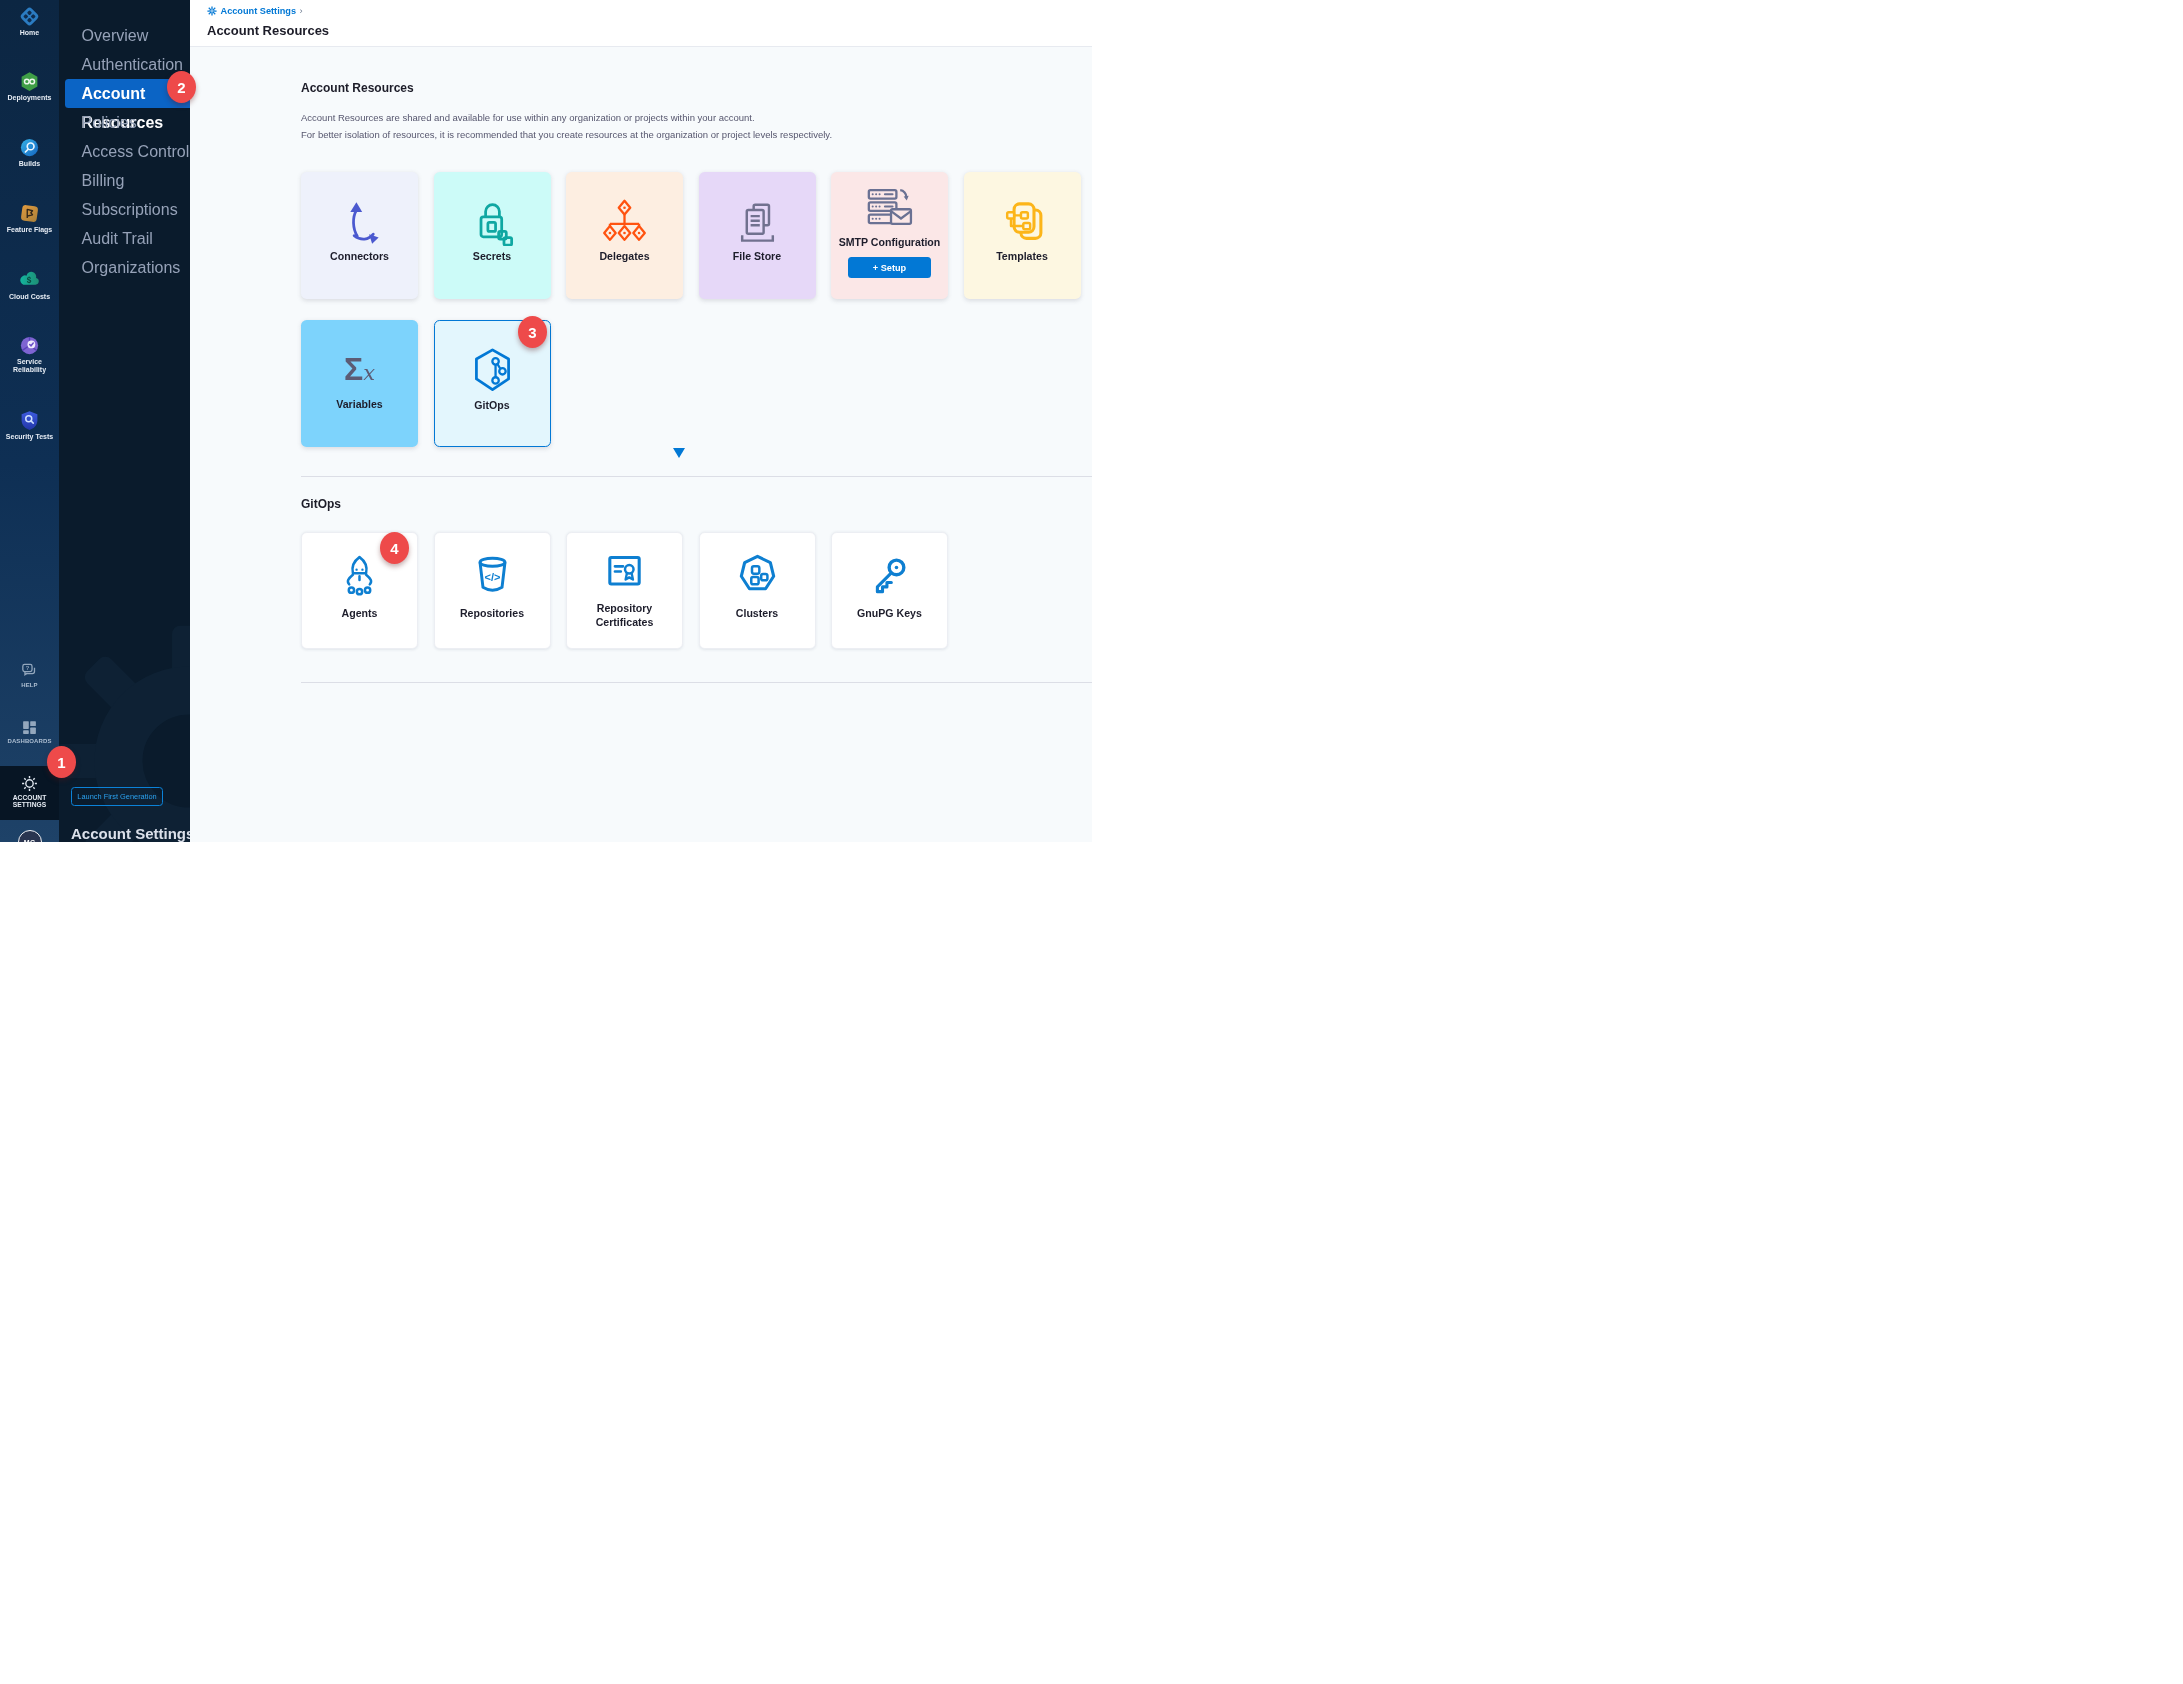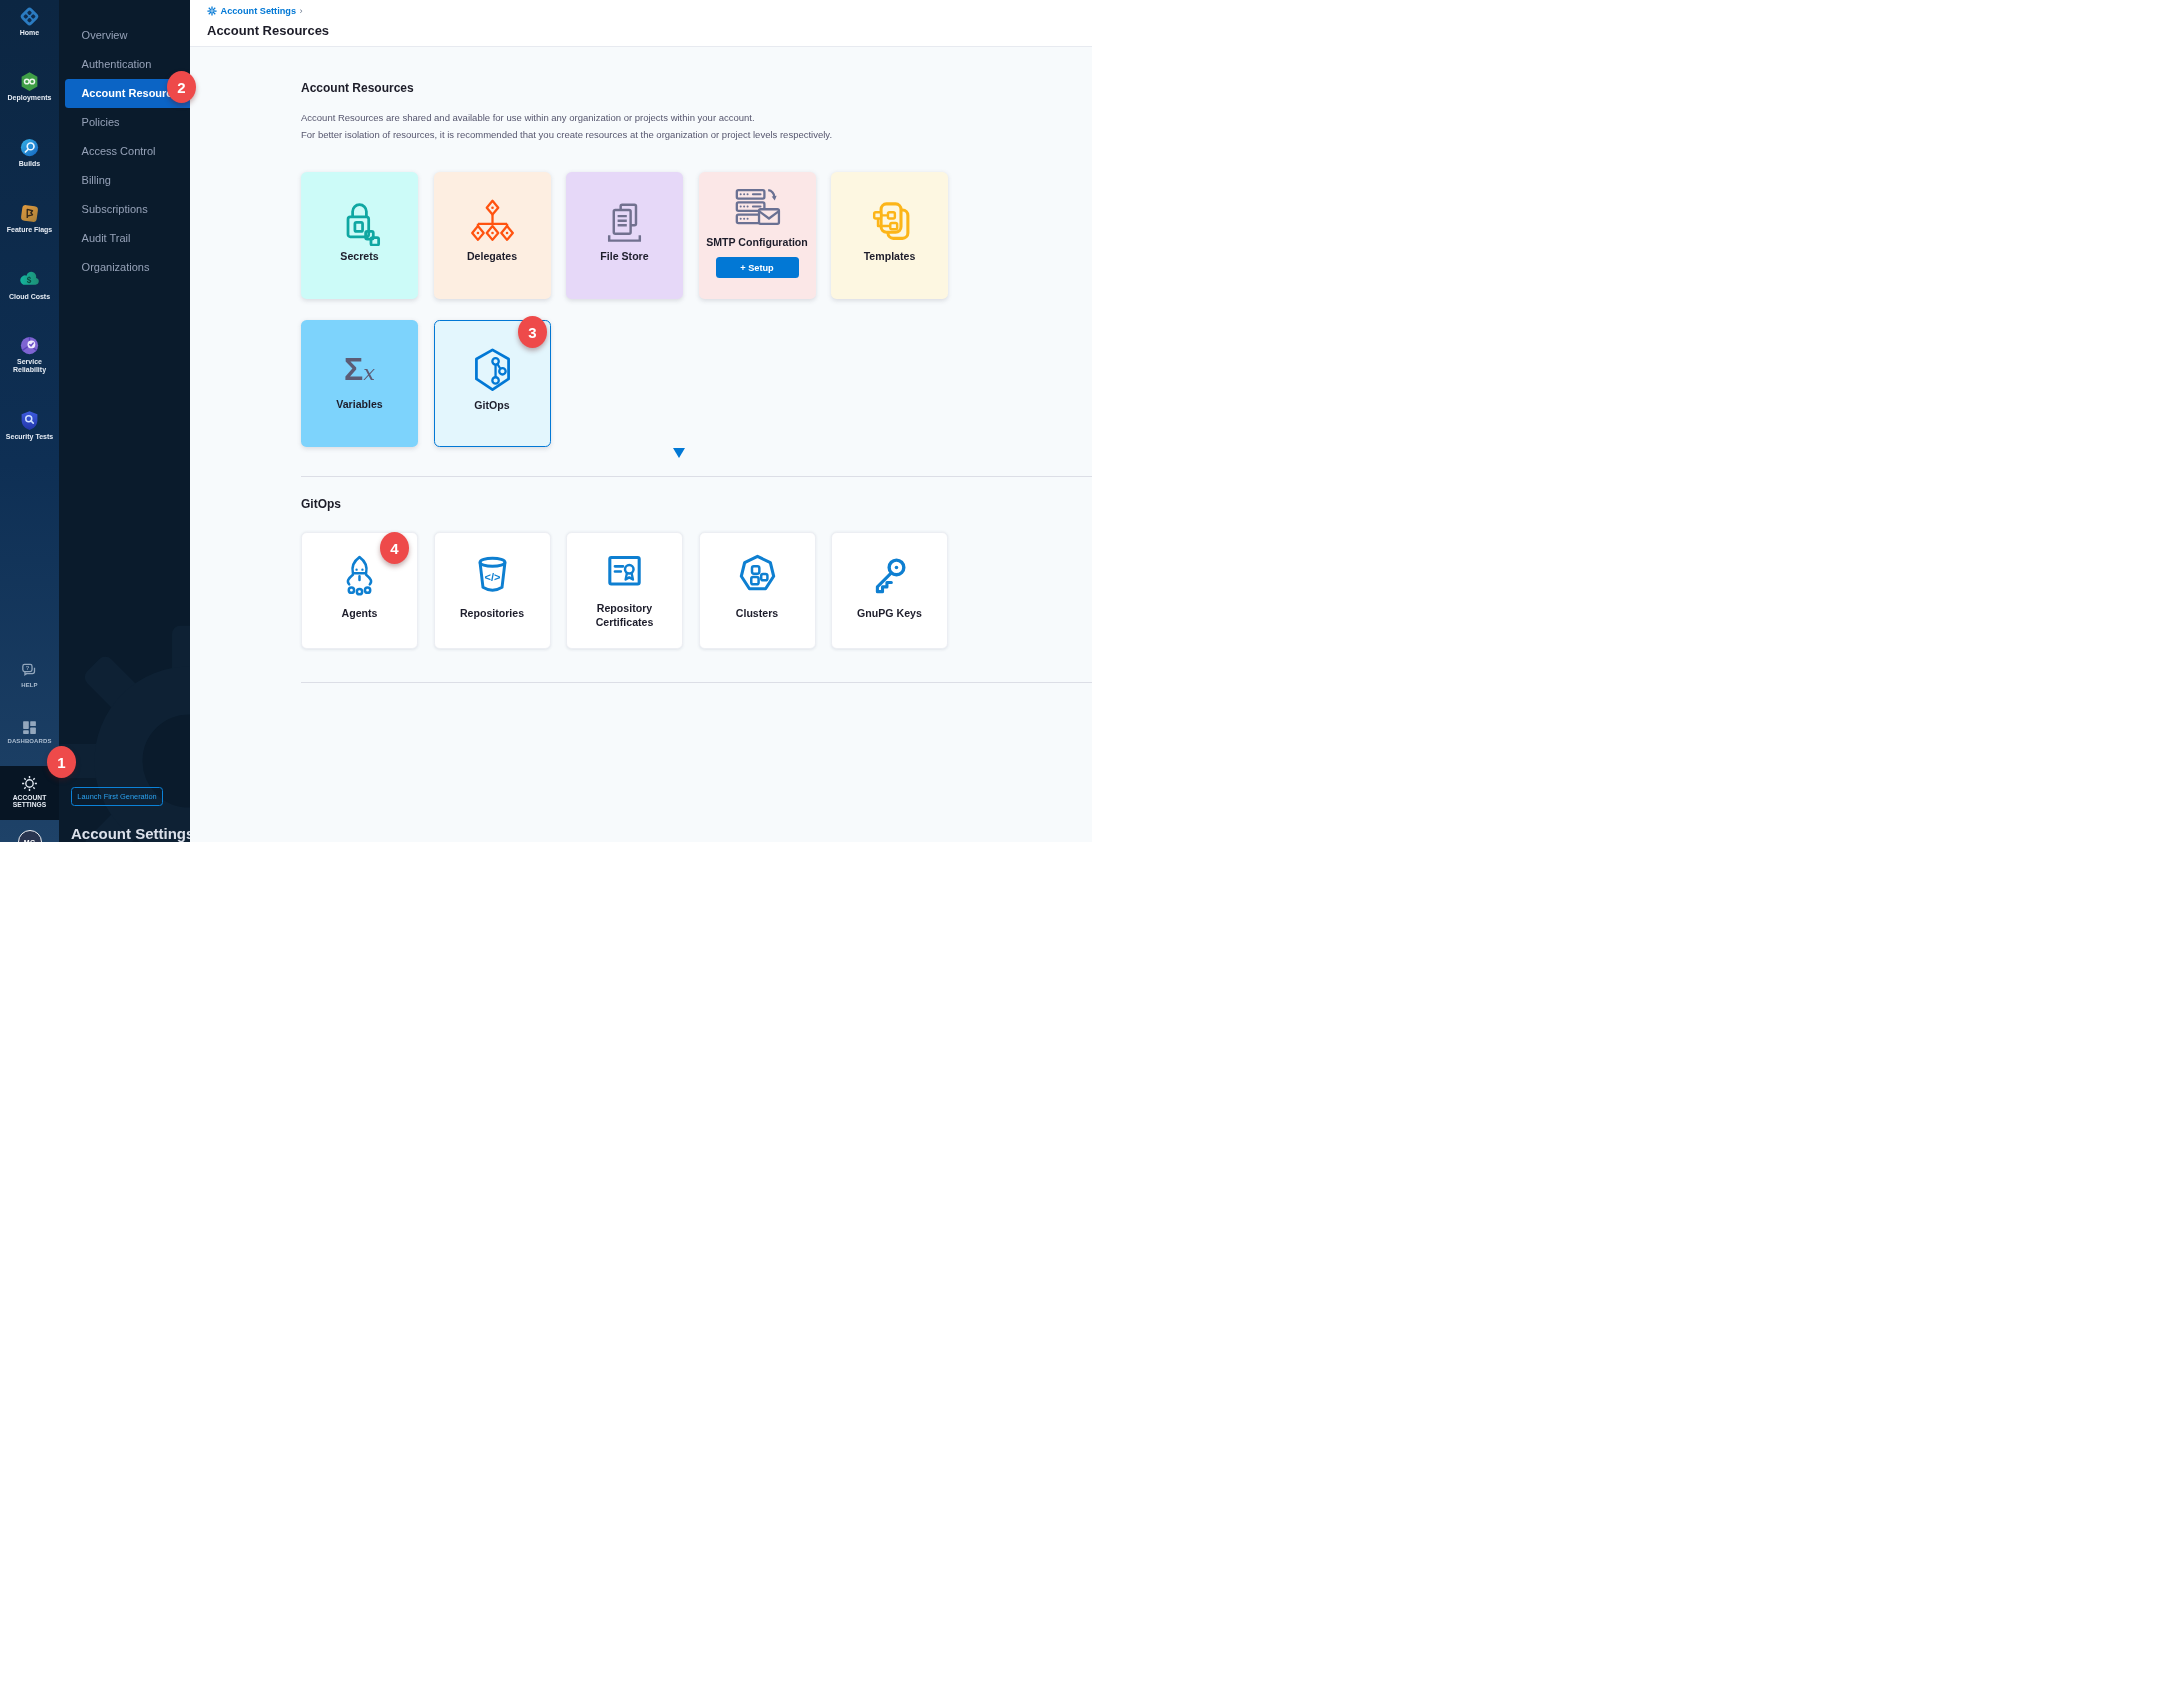--- a/index.html
+++ b/index.html
@@ -18,21 +18,21 @@
   .rail-item.acct .rail-label { color:#e6ecf4; }
   .avatar { position:absolute; left:17.7px; top:830px; width:24px; height:24px; border-radius:50%;
     background:#2a3550; border:1.8px solid #f2f4f8; color:#fff; font-size:7px; font-weight:bold;
     display:flex; align-items:center; justify-content:center; letter-spacing:0.4px; }
 
   
   .sidebar { position:absolute; left:59px; top:0; width:131px; height:100%;
     background:#0a1b2c; z-index:4; overflow:hidden; }
   .gear-watermark { position:absolute; left:-10.6px; bottom:-60px; opacity:.85; }
   .nav { position:absolute; top:21px; left:0; right:0; list-style:none; }
-  .nav li { height:29px; line-height:29px; padding-left:22.6px; font-size:11px; color:#96a2b8;
+  .nav li { height:29px; line-height:29px; padding-left:22.6px; font-size:16px; color:#96a2b8;
     cursor:pointer; position:relative; }
   .nav li.selected { background:#0b64c5; color:#fff; font-weight:bold; margin-left:6.4px;
     padding-left:16px; border-radius:3.5px 0 0 3.5px; }
   .launch-btn { position:absolute; left:12px; top:787px; width:92px; height:19px;
     background:transparent; border:0.7px solid #0b82d8; border-radius:3.5px; color:#2ba1ef;
     font-size:7.4px; font-family:"Liberation Sans",sans-serif; cursor:pointer; }
   .sidebar-footer-title { position:absolute; left:12px; top:825px; font-size:15px;
     font-weight:bold; color:#dbe0ea; white-space:nowrap; }
 
   
@@ -259,20 +259,31 @@
     </header>
 
     <section class="content">
       <h2 class="section-title">Account Resources</h2>
       <p class="section-desc">
         <span>Account Resources are shared and available for use within any organization or projects within your account.</span><br>
         <span>For better isolation of resources, it is recommended that you create resources at the organization or project levels respectively.</span>
       </p>
 
       <div class="row row1">
+        <div class="card c-connectors">
+          <div class="card-icon">
+            <svg width="49" height="49" viewBox="0 0 64 64" fill="none" stroke="#4b59cf" stroke-width="3.6" stroke-linecap="round">
+                <path d="M29 51 C23 41 22.5 27 28 17"></path>
+                <path d="M28 7 l-8 12.5 h15.5 Z" fill="#4b59cf" stroke="none"></path>
+                <path d="M25 50.5 C34 57.5 44 56 50 48.5"></path>
+                <path d="M57 53 l-12.5 -4.5 4 12.5 Z" fill="#4b59cf" stroke="none"></path>
+              </svg>
+          </div>
+          <div class="card-label">Connectors</div>
+        </div>
         <div class="card c-secrets">
           <div class="card-icon">
             <svg width="49" height="49" viewBox="0 0 64 64" fill="none" stroke="#0fa7a2" stroke-width="3.6">
                 <path d="M23 26 v-7 a9 9 0 0 1 18 0 v7"></path>
                 <rect x="17" y="26" width="27" height="26" rx="3"></rect>
                 <rect x="26" y="33" width="10" height="12" rx="2"></rect>
                 <rect x="40" y="45" width="10" height="10" rx="2"></rect>
                 <rect x="47" y="53" width="10" height="10" rx="2"></rect>
               </svg>
           </div>

